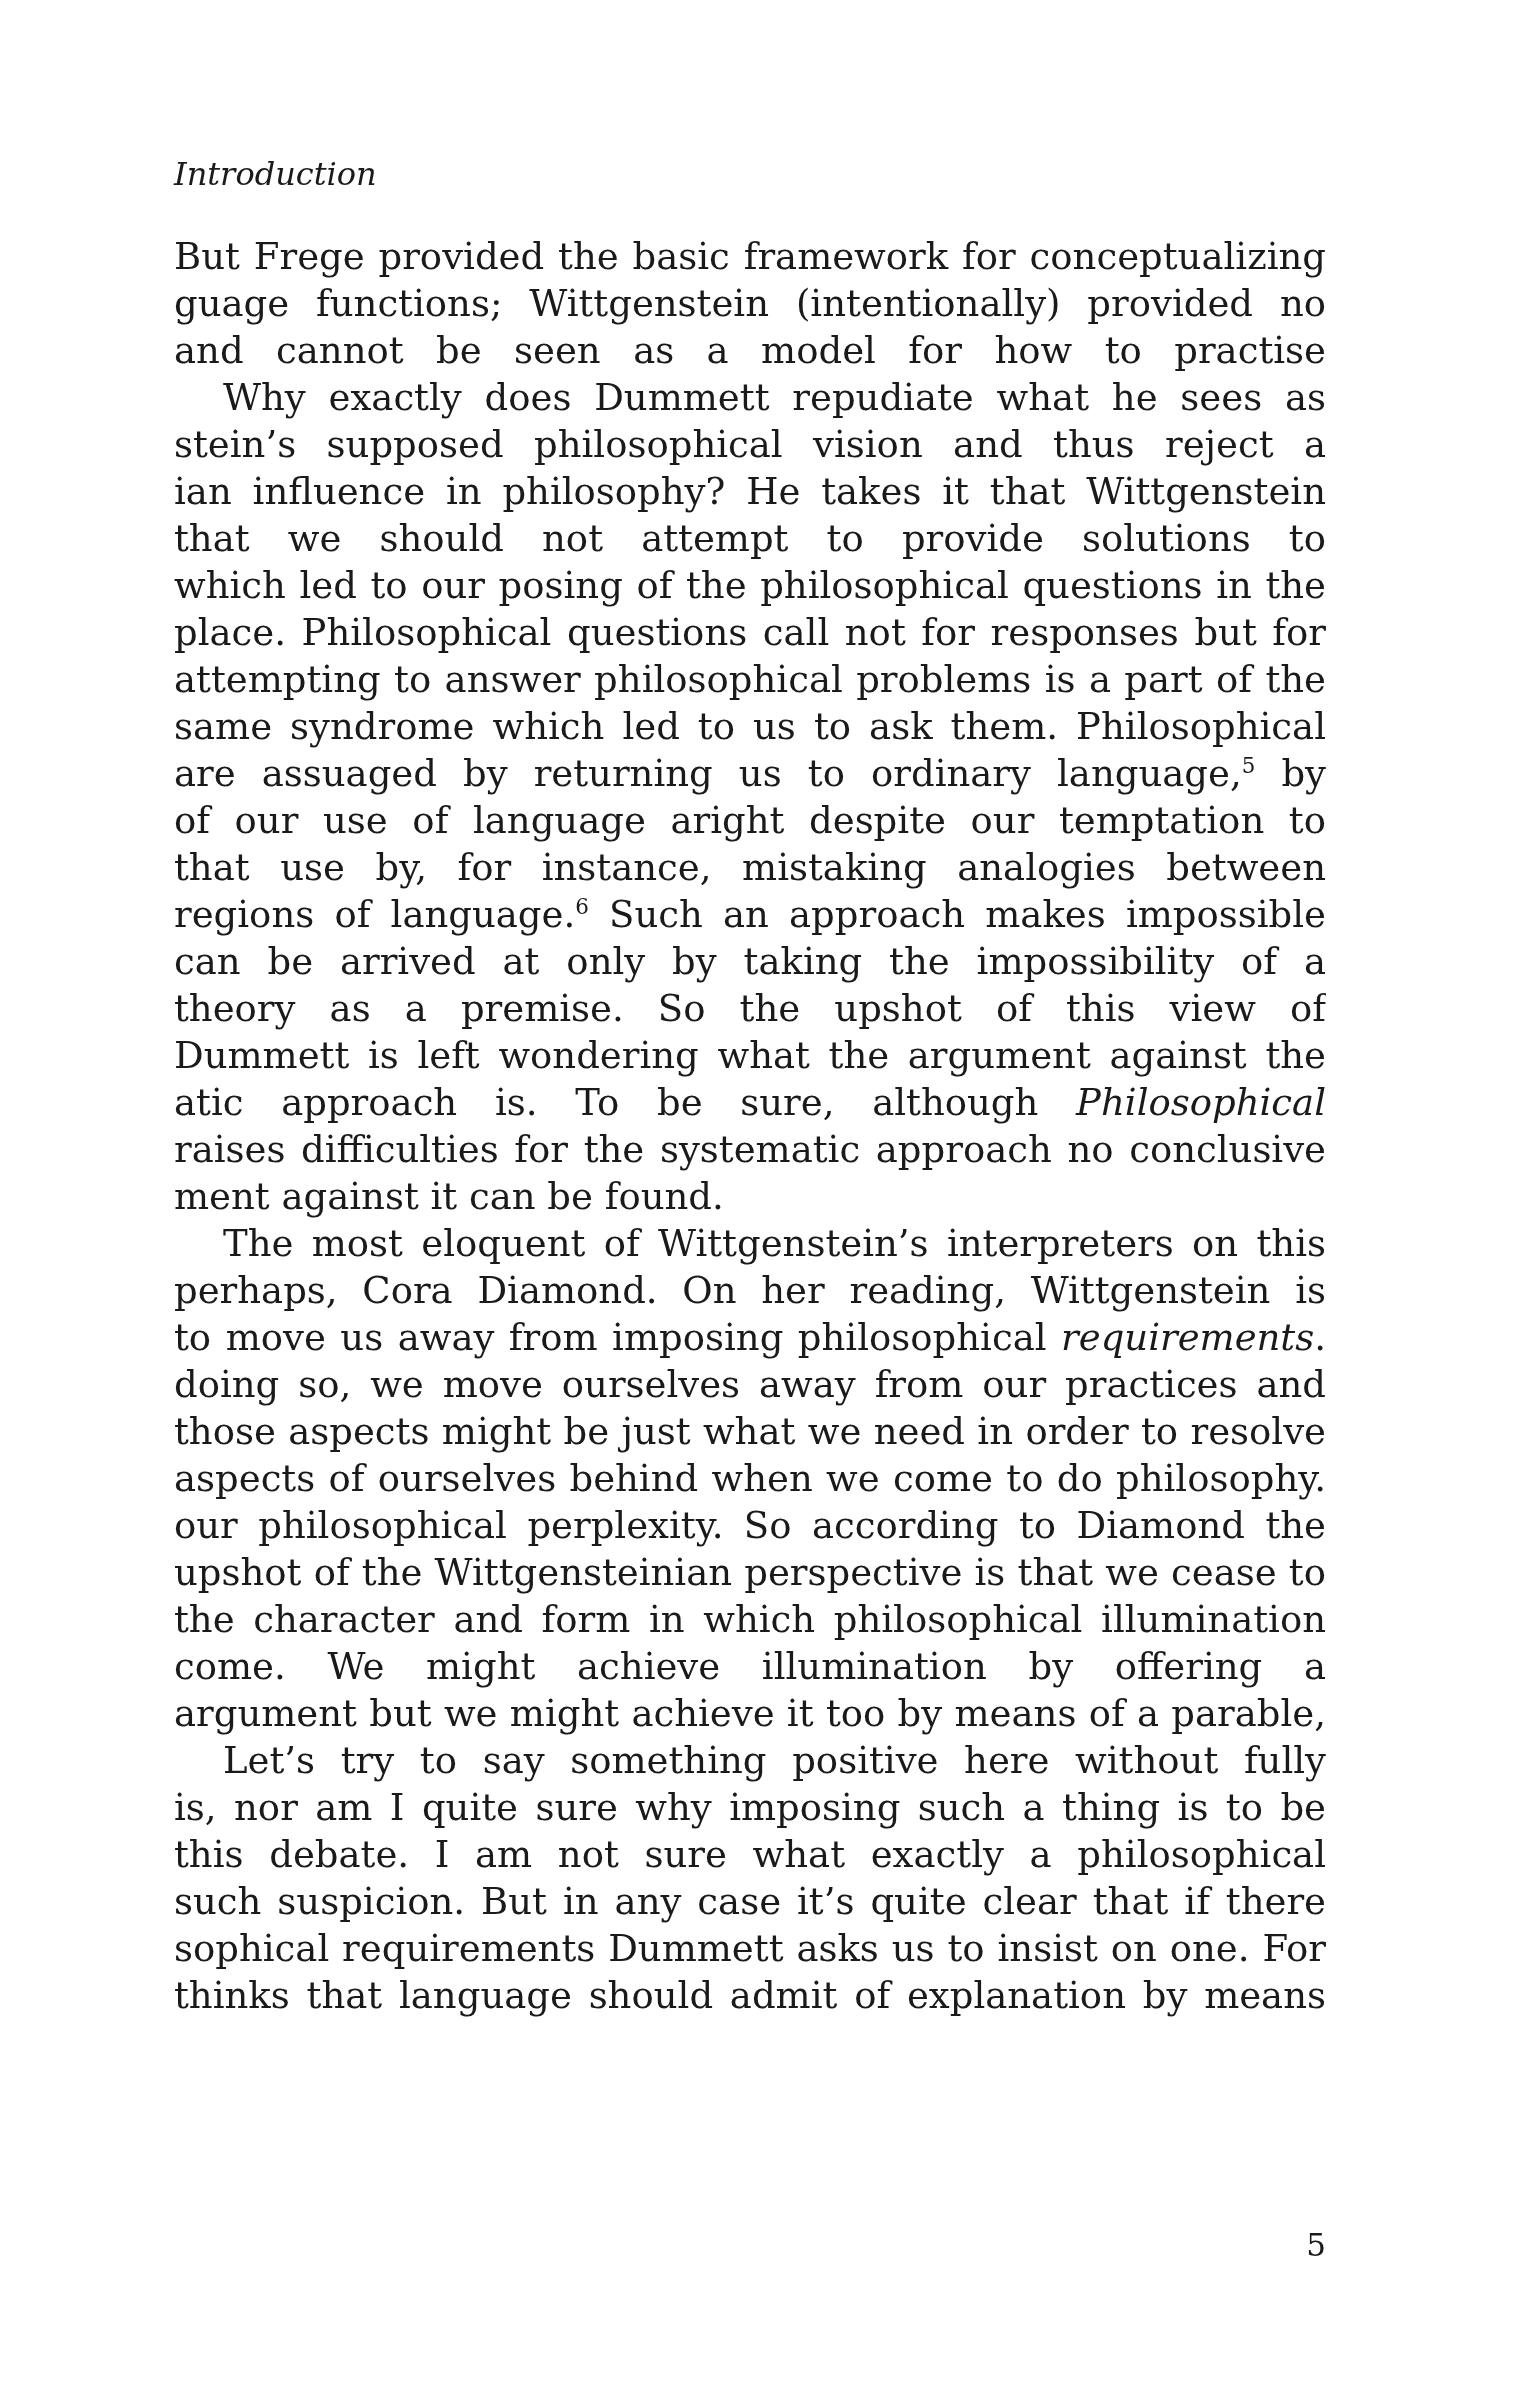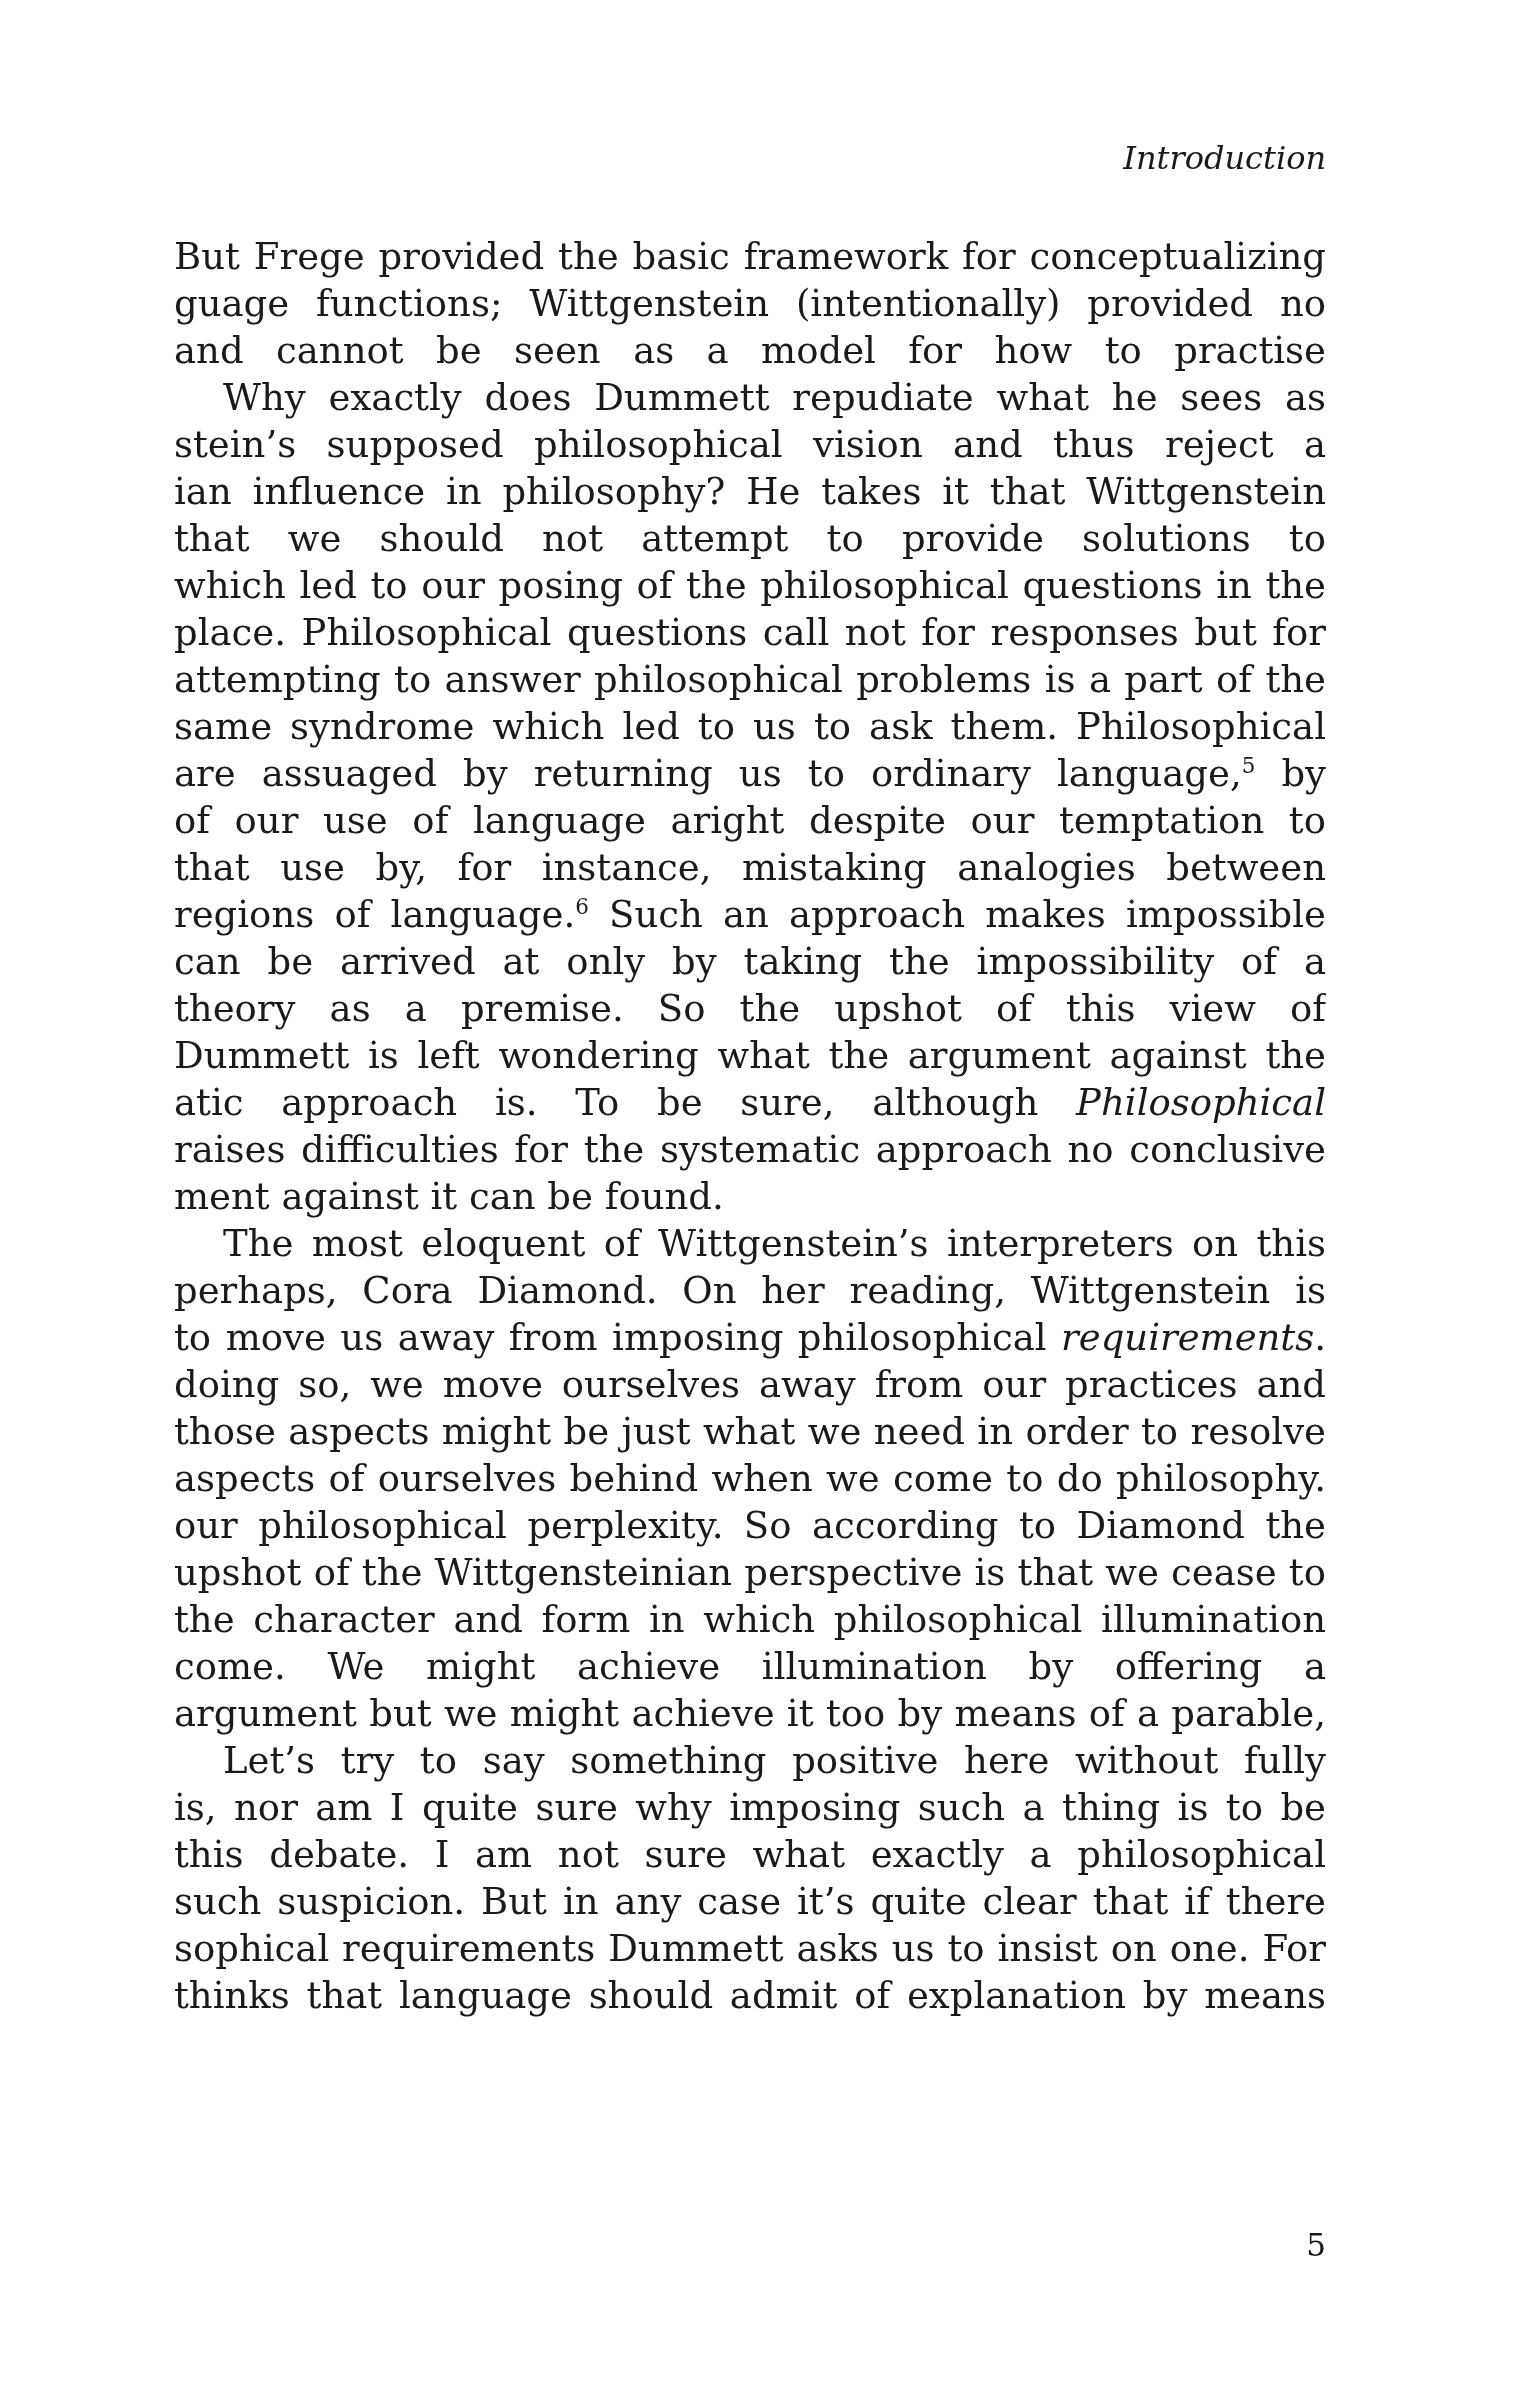--- a/index.html
+++ b/index.html
@@ -11,23 +11,22 @@
     position: relative;
     width: 1535px;
     height: 2402px;
     background: #ffffff;
     font-family: "DejaVu Serif", serif;
     overflow: hidden;
   }
   .running-head {
     position: absolute;
     left: 174px;
-    top: 139px;
+    top: 155px;
     width: 1152px;
-    text-align: right;
     font-style: italic;
     font-size: 32px;
     line-height: 38px;
   }
   .body-text {
     position: absolute;
     left: 174px;
     top: 233px;
     width: 1152px;
   }

